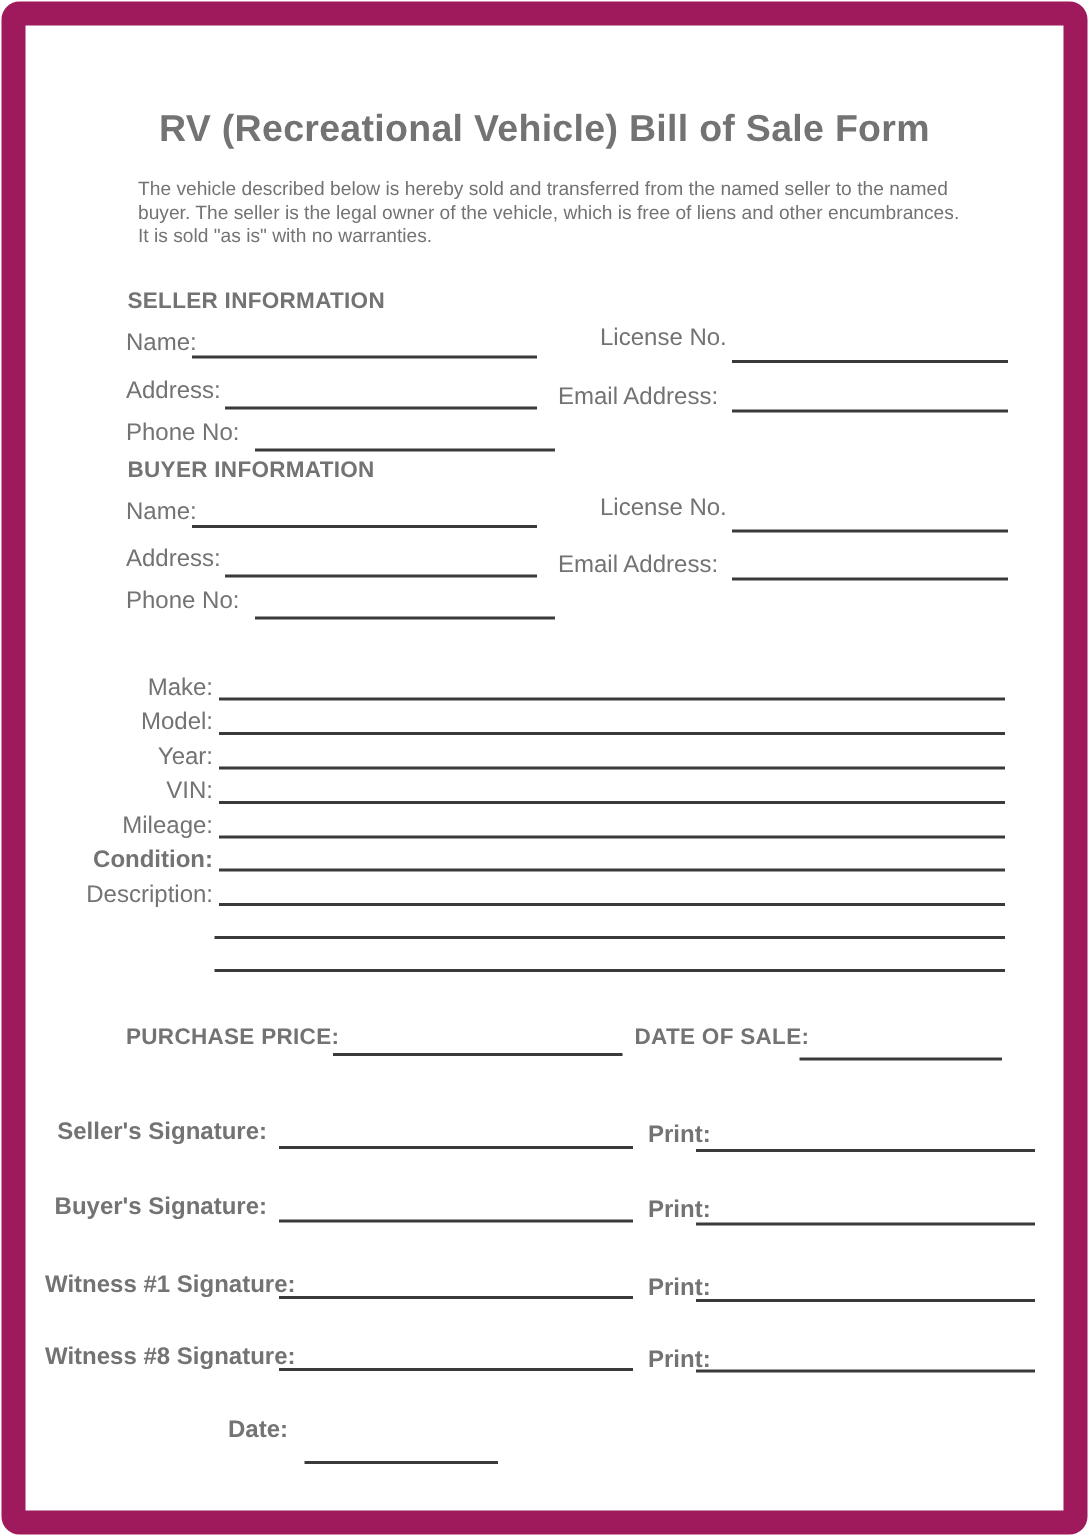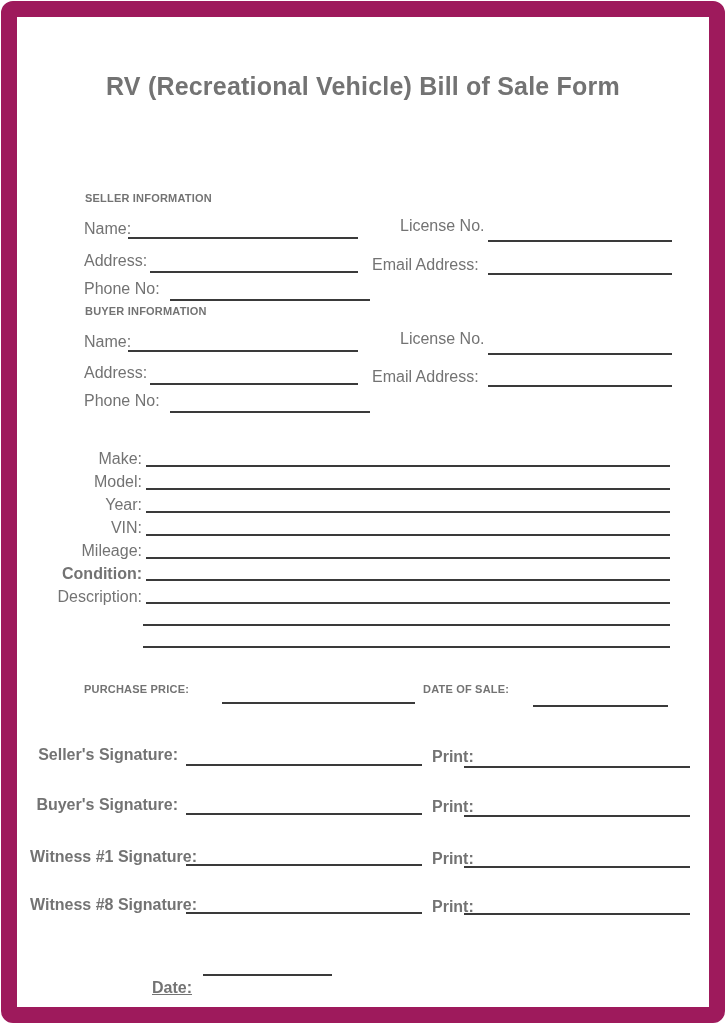--- a/index.html
+++ b/index.html
@@ -21,36 +21,37 @@
   .title{
     left:0; right:0; text-align:center;
     font-size:25px; font-weight:700; letter-spacing:0.2px;
     white-space:nowrap;
   }
   .intro{
     position:absolute;
     font-size:12.8px; line-height:15.6px;
     white-space:normal;
   }
-  .heading{font-size:11px; font-weight:700; letter-spacing:0.2px;}
+  .heading{font-size:15px; font-weight:700; letter-spacing:0.2px;}
   .label{font-size:16px;}
   .b{font-weight:700;}
   .ra{text-align:right;}
   .fline{
     position:absolute; height:1.7px; background:#3a3a3a;
     font-size:12px; line-height:14px; color:#111; overflow:visible;
   }
 </style>
 </head>
 <body>
 
 <div class="page">
   <div class="frame"></div>
 
   <div class="t title" style="top:72px;">RV (Recreational Vehicle) Bill of Sale Form</div>
+  <div class="intro" style="top:118px; left:92px; width:556px;">The vehicle described below is hereby sold and transferred from the named seller to the named buyer. The seller is the legal owner of the vehicle, which is free of liens and other encumbrances. It is sold "as is" with no warranties.</div>
 
   <div class="t heading" style="top:192px; left:85px;">SELLER INFORMATION</div>
 
   <div class="t label" style="top:220px; left:84px;">Name:</div>
   <div class="fline" style="top:237px; left:128px; width:230px;"></div>
   <div class="t label" style="top:217px; left:400px;">License No.</div>
   <div class="fline" style="top:240px; left:488px; width:184px;"></div>
 
   <div class="t label" style="top:252px; left:84px;">Address:</div>
   <div class="fline" style="top:271px; left:150px; width:208px;"></div>
@@ -117,15 +118,15 @@
   <div class="t label b ra" style="top:848px; left:30px; width:148px;">Witness #1 Signature:</div>
   <div class="fline" style="top:864px; left:186px; width:236px;"></div>
   <div class="t label b" style="top:850px; left:432px;">Print:</div>
   <div class="fline" style="top:866px; left:464px; width:226px;"></div>
 
   <div class="t label b ra" style="top:896px; left:30px; width:148px;">Witness #8 Signature:</div>
   <div class="fline" style="top:912px; left:186px; width:236px;"></div>
   <div class="t label b" style="top:898px; left:432px;">Print:</div>
   <div class="fline" style="top:913px; left:464px; width:226px;"></div>
 
-  <div class="t label b" style="top:979px; left:152px;text-decoration:underline;">Date:</div>
+  <div class="t label b" style="top:945px; left:152px;">Date:</div>
   <div class="fline" style="top:974px; left:203px; width:129px;"></div>
 </div>
 
 </body></html>

